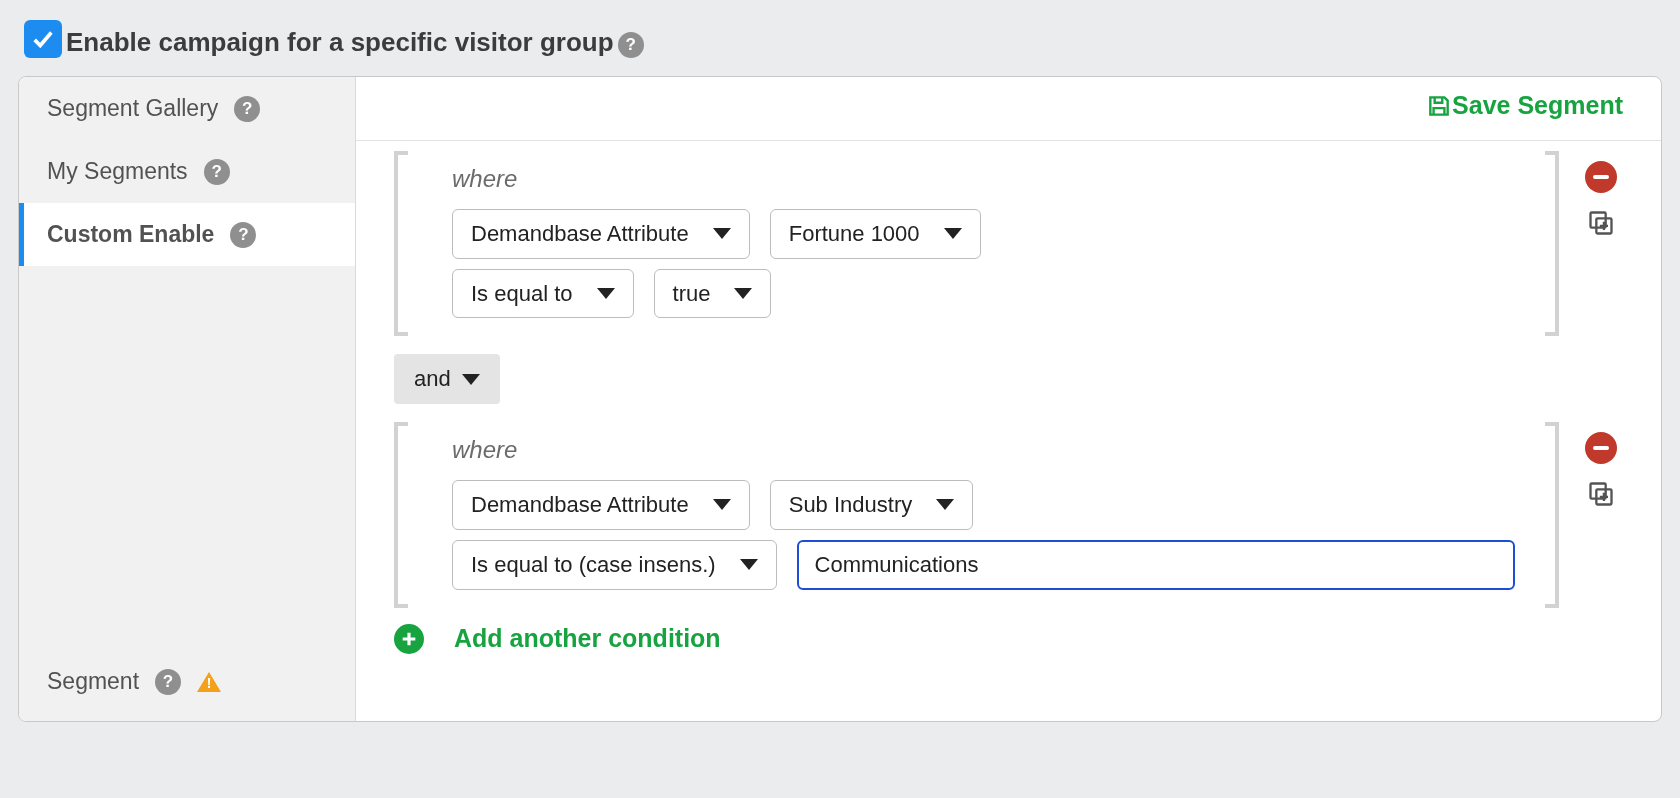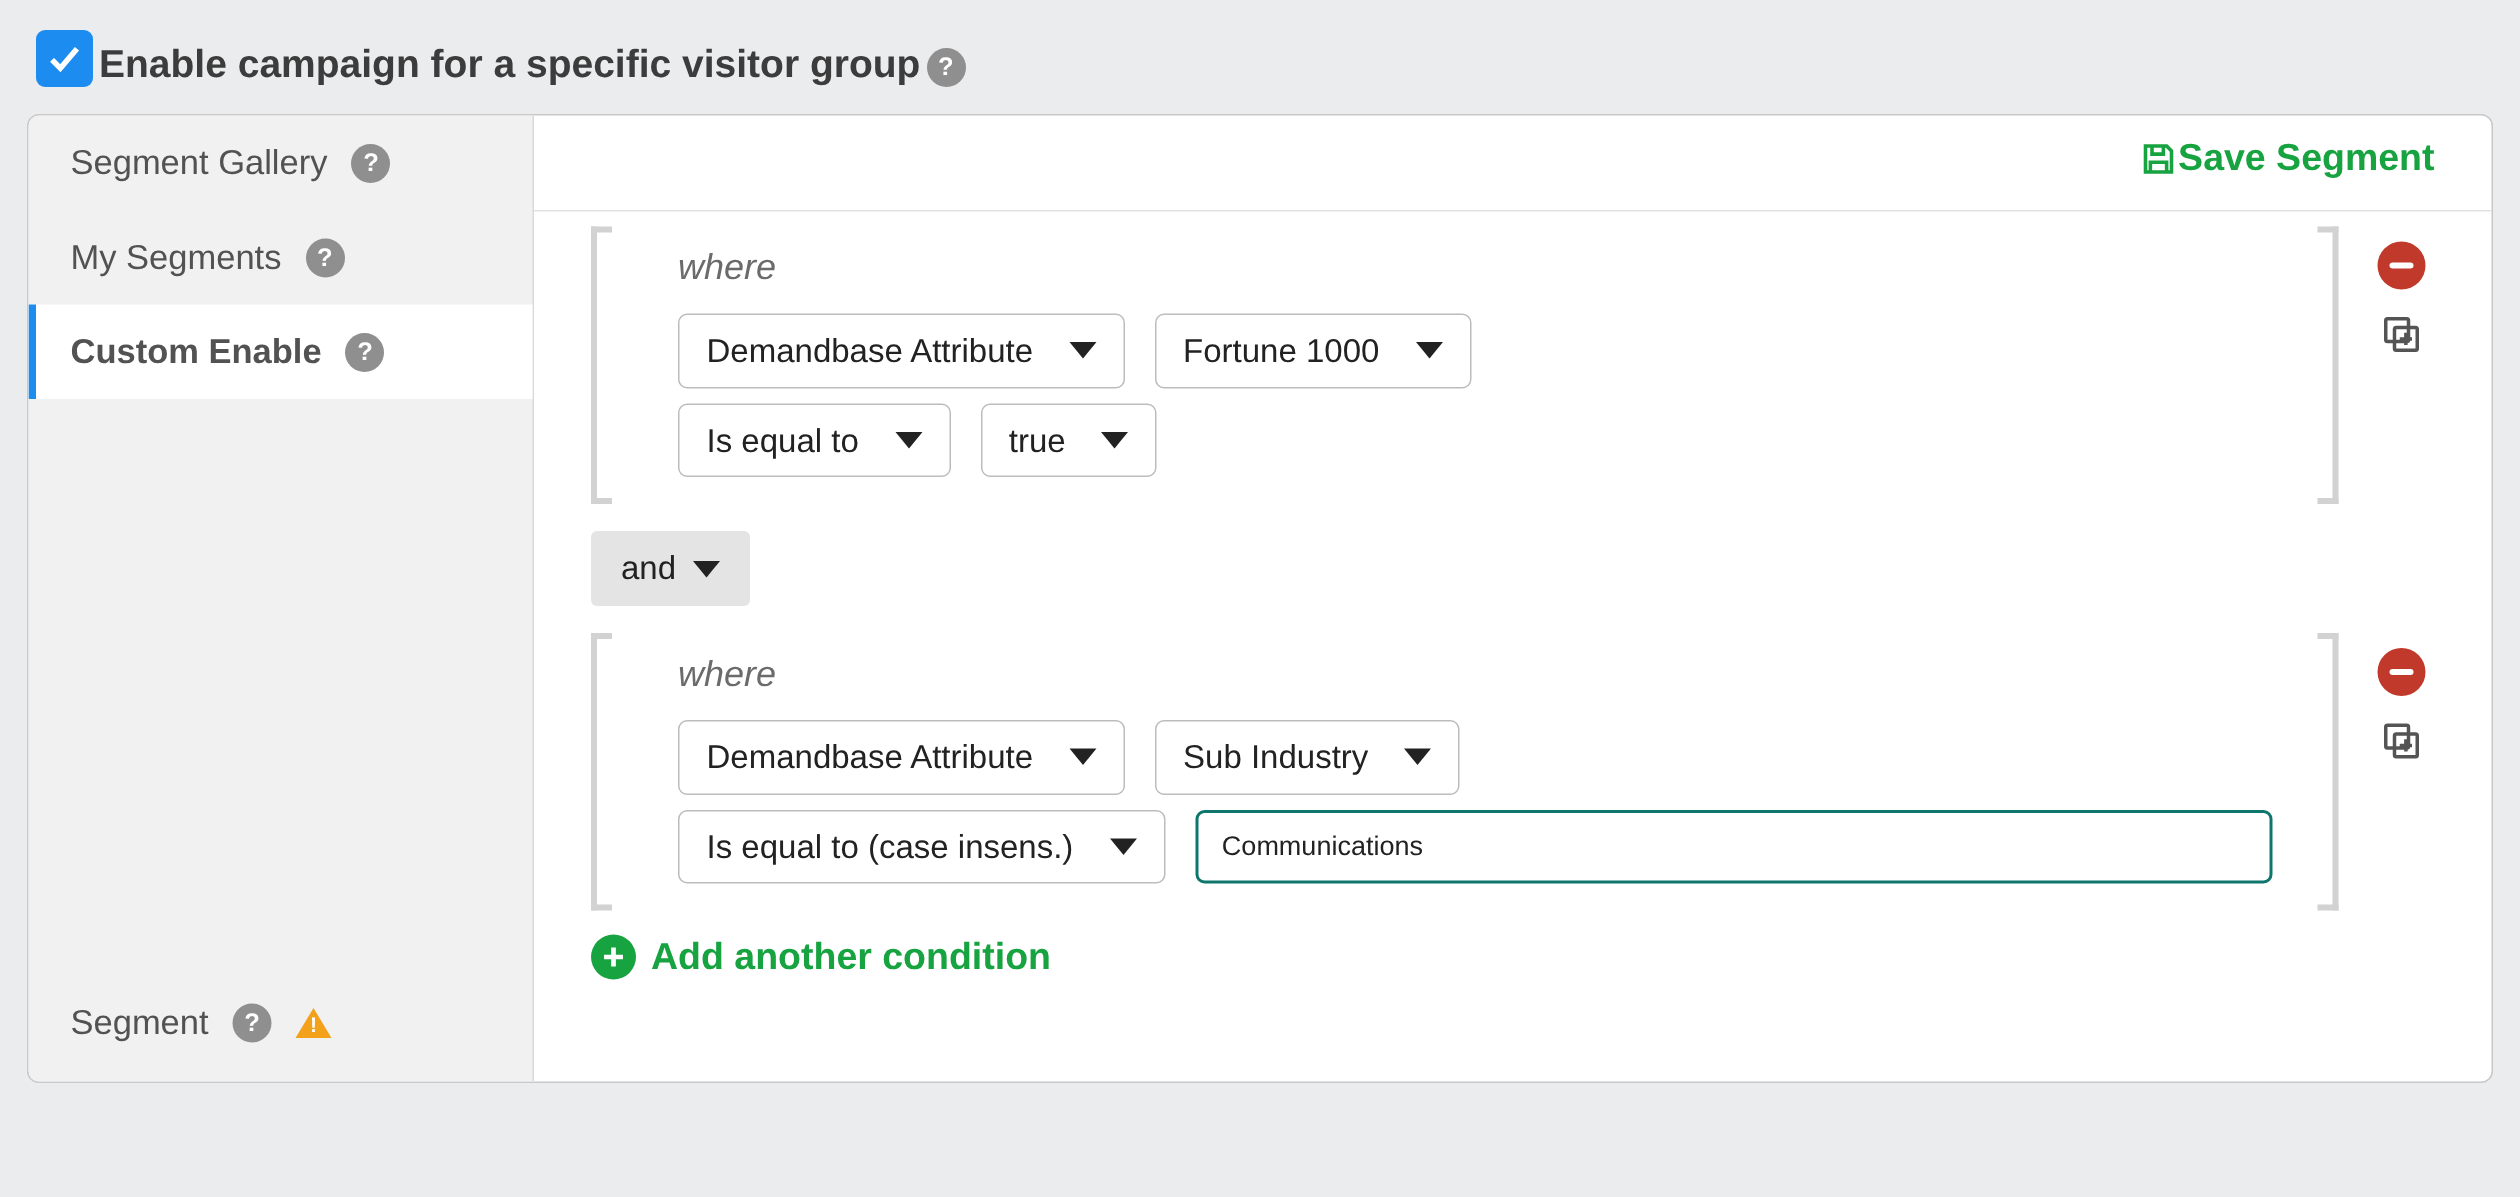--- a/index.html
+++ b/index.html
@@ -95,37 +95,37 @@
     width:0; height:0; border-left:9px solid transparent;
     border-right:9px solid transparent; border-top:11px solid #222;
     display:inline-block;
   }
   .op-select {
     background:#e4e4e4; border:none; border-radius:4px; font-size:22px;
     color:#222; padding:12px 20px; display:inline-flex; gap:11px;
     align-items:center; cursor:pointer; margin:18px 0 18px 0;
   }
   .value-input {
-    border:2px solid #0f766e; border-radius:6px; font-size:18px;
+    border:2px solid #1d4ed8; border-radius:6px; font-size:22px;
     color:#222; padding:10px 16px; flex:1; min-width:400px; outline:none;
   }
 
   .cond-actions {
     display:flex; flex-direction:column; gap:16px; padding-top:10px;
     width:44px; align-items:center;
   }
   .remove-btn {
     width:32px; height:32px; border-radius:50%; background:#c0392b;
     display:flex; align-items:center; justify-content:center; cursor:pointer;
   }
   .remove-btn .minus { width:16px; height:4px; background:#fff; border-radius:2px; }
   .dup-btn { cursor:pointer; color:#545454; }
 
   .add-row {
-    display:flex; align-items:center; gap:10px; color:#17a340;
+    display:flex; align-items:center; gap:30px; color:#17a340;
     font-size:25px; font-weight:600; margin-top:16px; cursor:pointer;
   }
   .add-icn {
     width:30px; height:30px; border-radius:50%; background:#17a340;
     display:flex; align-items:center; justify-content:center;
   }
   .add-icn svg { stroke:#fff; stroke-width:3.5; }
 </style>
 </head>
 <body>

